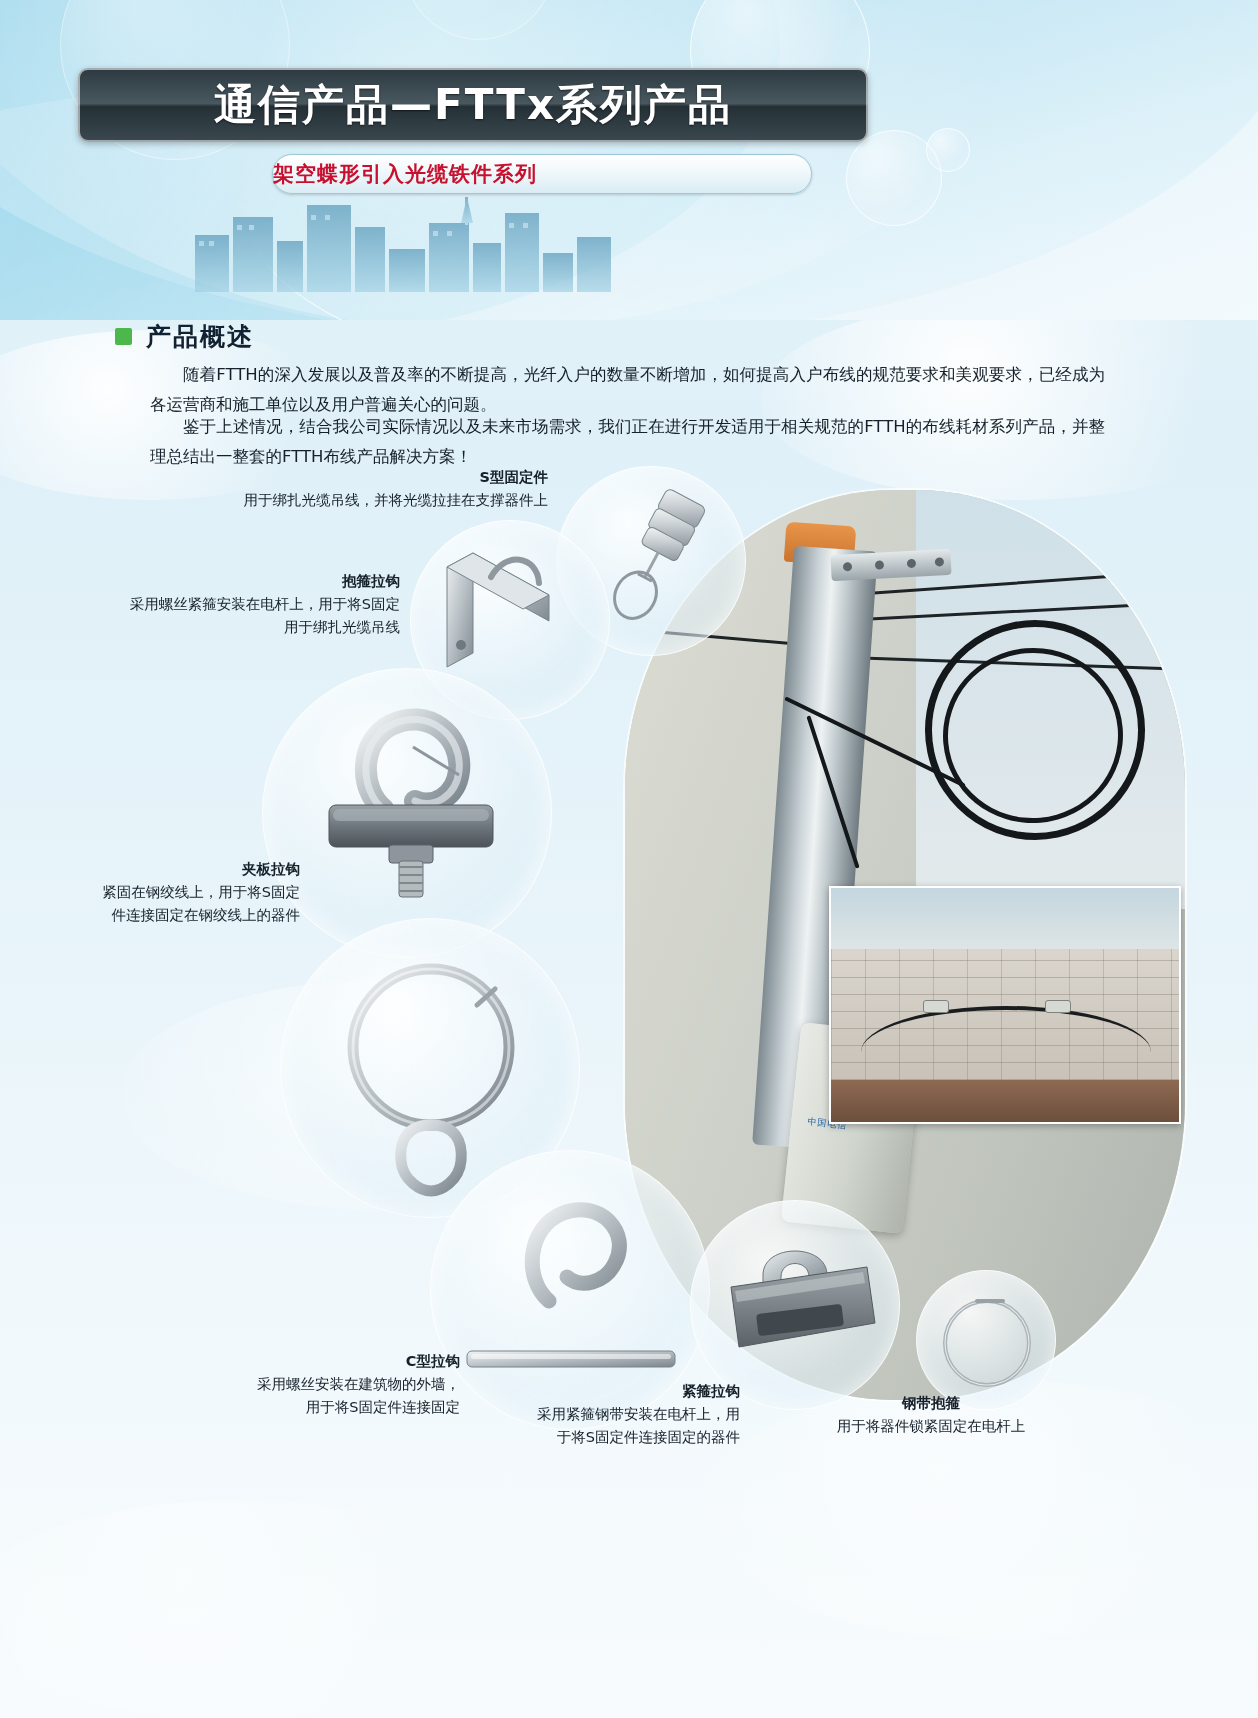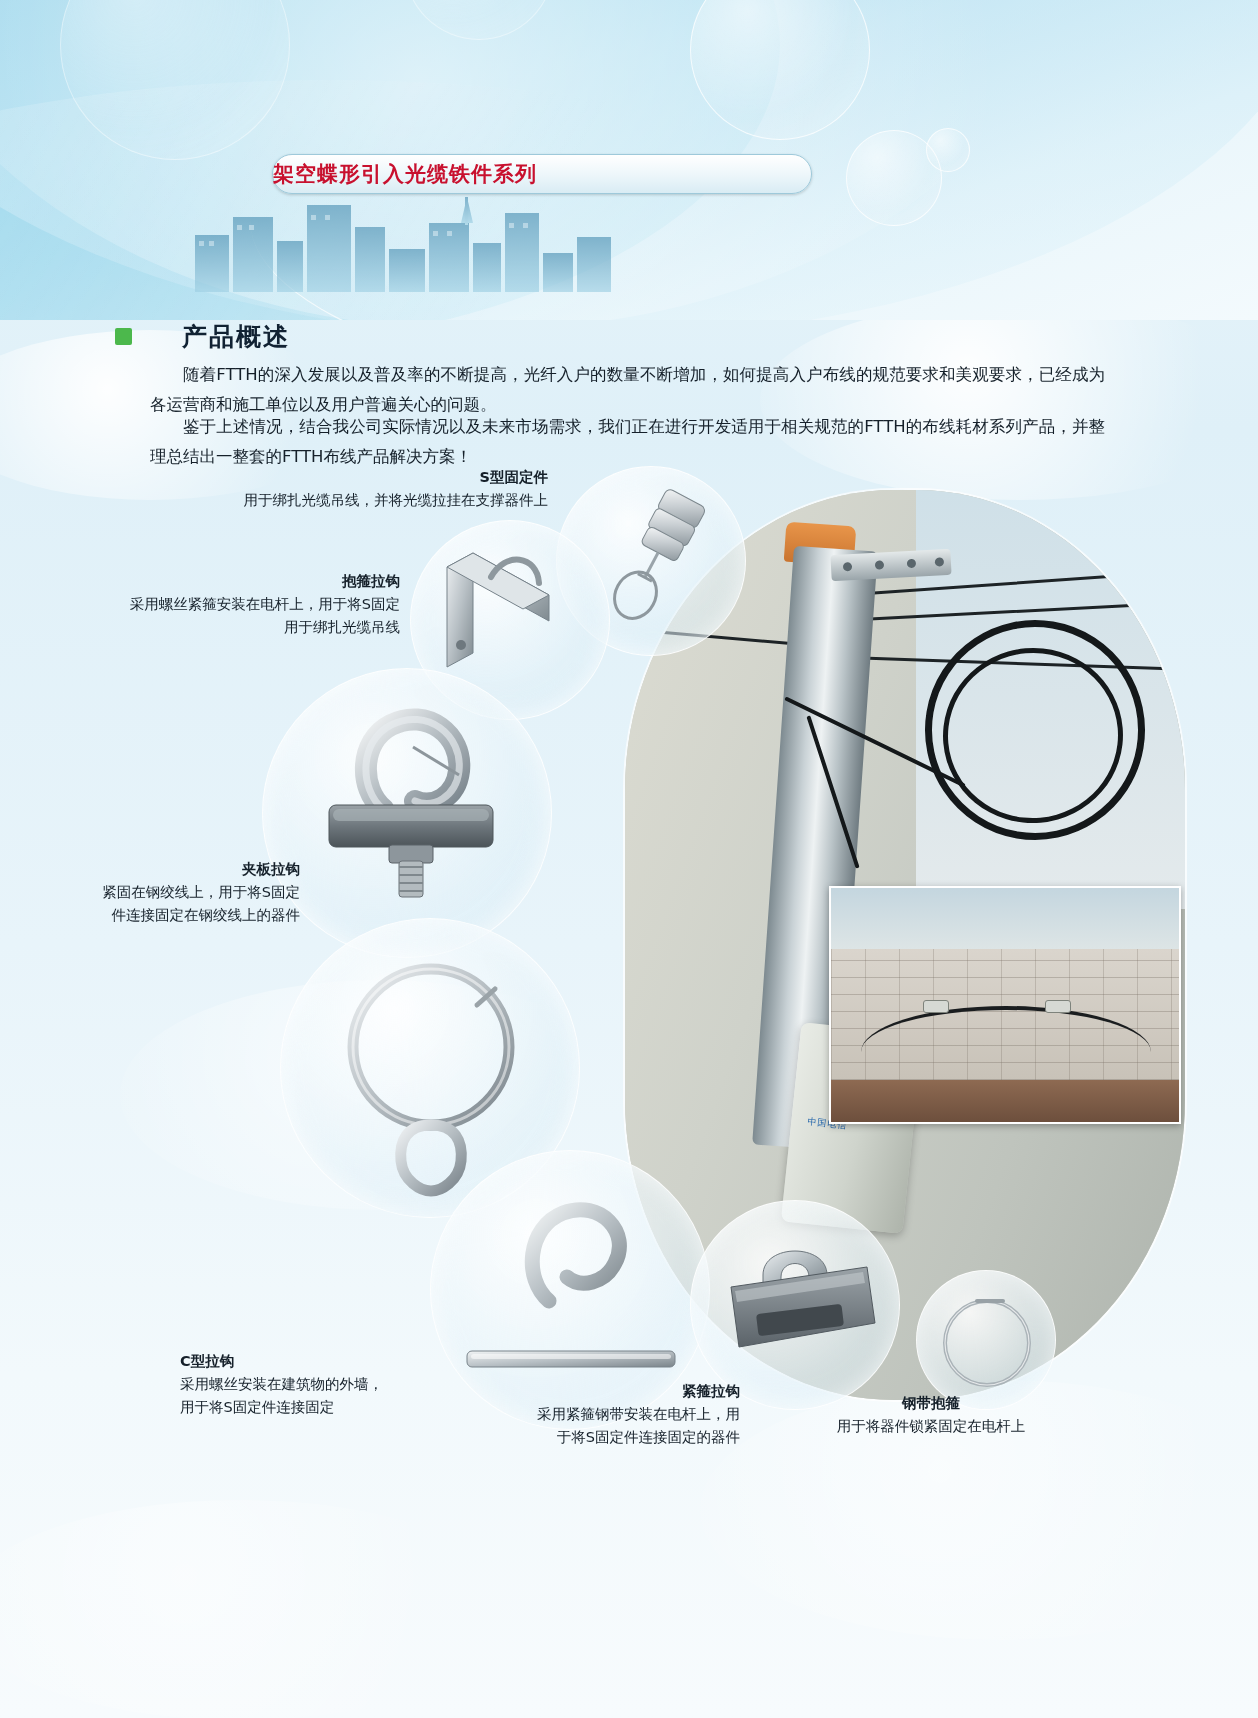--- a/index.html
+++ b/index.html
@@ -141,21 +141,20 @@
   .section-bullet {
     width: 17px; height: 17px;
     background: #4cb84c;
     border-radius: 2px;
   }
   .section-title {
     font-size: 25px;
     font-weight: bold;
     color: #123;
     letter-spacing: 2px;
-    margin-left: 36px;
   }
 
   
   .para {
     position: absolute;
     left: 150px;
     width: 955px;
     font-size: 16.5px;
     line-height: 30px;
     color: #15202a;
@@ -355,20 +354,23 @@
           <rect x="64" y="28" width="5" height="5"></rect>
         <rect x="126" y="18" width="5" height="5"></rect>
           <rect x="140" y="18" width="5" height="5"></rect>
         <rect x="248" y="34" width="5" height="5"></rect>
           <rect x="262" y="34" width="5" height="5"></rect>
         <rect x="324" y="26" width="5" height="5"></rect>
           <rect x="338" y="26" width="5" height="5"></rect>
       </g>
     </svg>
 
+    <div class="title-plate">
+      <span class="title-plate-text">通信产品—FTTx系列产品</span>
+    </div>
 
     <div class="subtitle-plate">
       <span class="subtitle-plate-text">架空蝶形引入光缆铁件系列</span>
     </div>
 
   </div>
 
   <div class="section-head">
     <span class="section-bullet"></span>
     <span class="section-title">产品概述</span>
@@ -524,21 +526,21 @@
           <stop offset="50%" stop-color="#b7bfc4"></stop>
           <stop offset="100%" stop-color="#7b858b"></stop>
         </linearGradient>
       </defs>
       <path d="M118 150 C92 128, 96 76, 132 62 C170 48, 200 82, 184 112 C174 132, 150 138, 136 126" fill="none" stroke="url(#mg5)" stroke-width="15" stroke-linecap="round"></path>
       <path d="M118 150 L118 206" stroke="url(#mg5)" stroke-width="15" stroke-linecap="round"></path>
       <rect x="36" y="200" width="208" height="16" rx="5" fill="url(#mg5)" stroke="#79838a"></rect>
       <rect x="40" y="203" width="200" height="5" rx="3" fill="#ffffff" opacity=".55"></rect>
     </svg>
   </div>
-  <div class="caption" style="left:180px; top:1350px; width:280px; text-align:left;">
+  <div class="caption" style="left:180px; top:1350px; width:280px; text-align:right;">
     <span class="cap-title">C型拉钩</span>
     <span>采用螺丝安装在建筑物的外墙，</span><br>
     <span>用于将S固定件连接固定</span>
   </div>
 
   <div class="prod" style="left:690px; top:1200px; width:210px; height:210px;">
     <svg viewBox="0 0 210 210" width="210" height="210">
       <defs>
         <linearGradient id="mg6" x1="0" y1="0" x2="1" y2="1">
           <stop offset="0%" stop-color="#e9edef"></stop>

